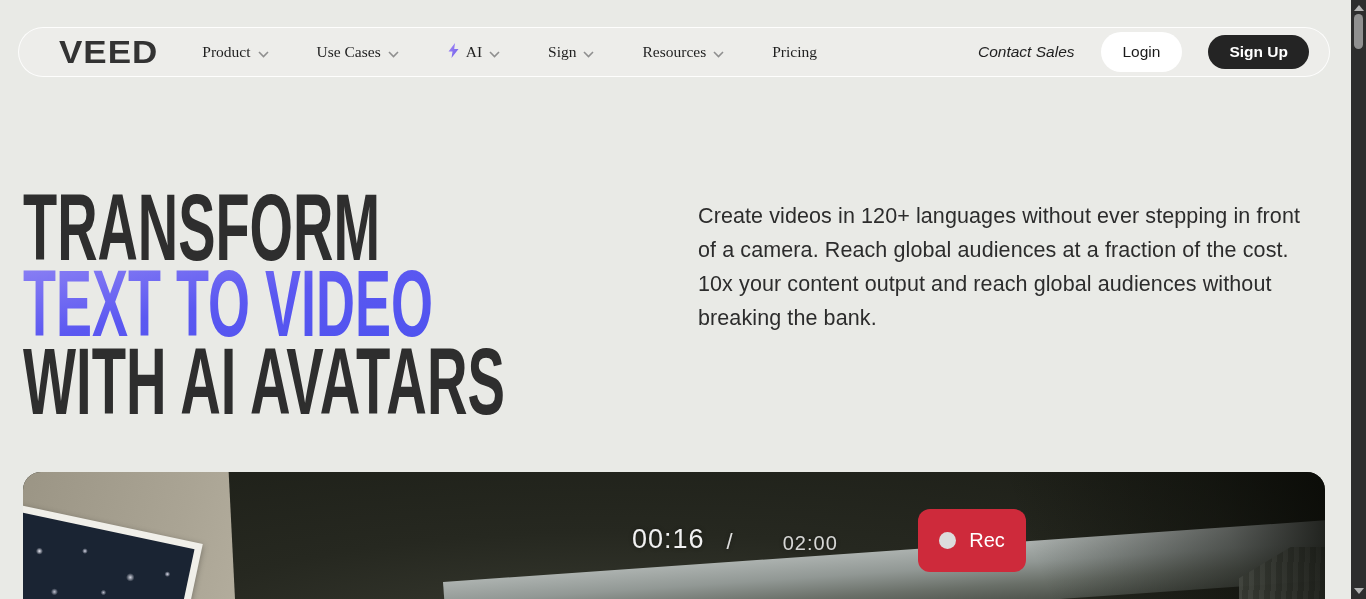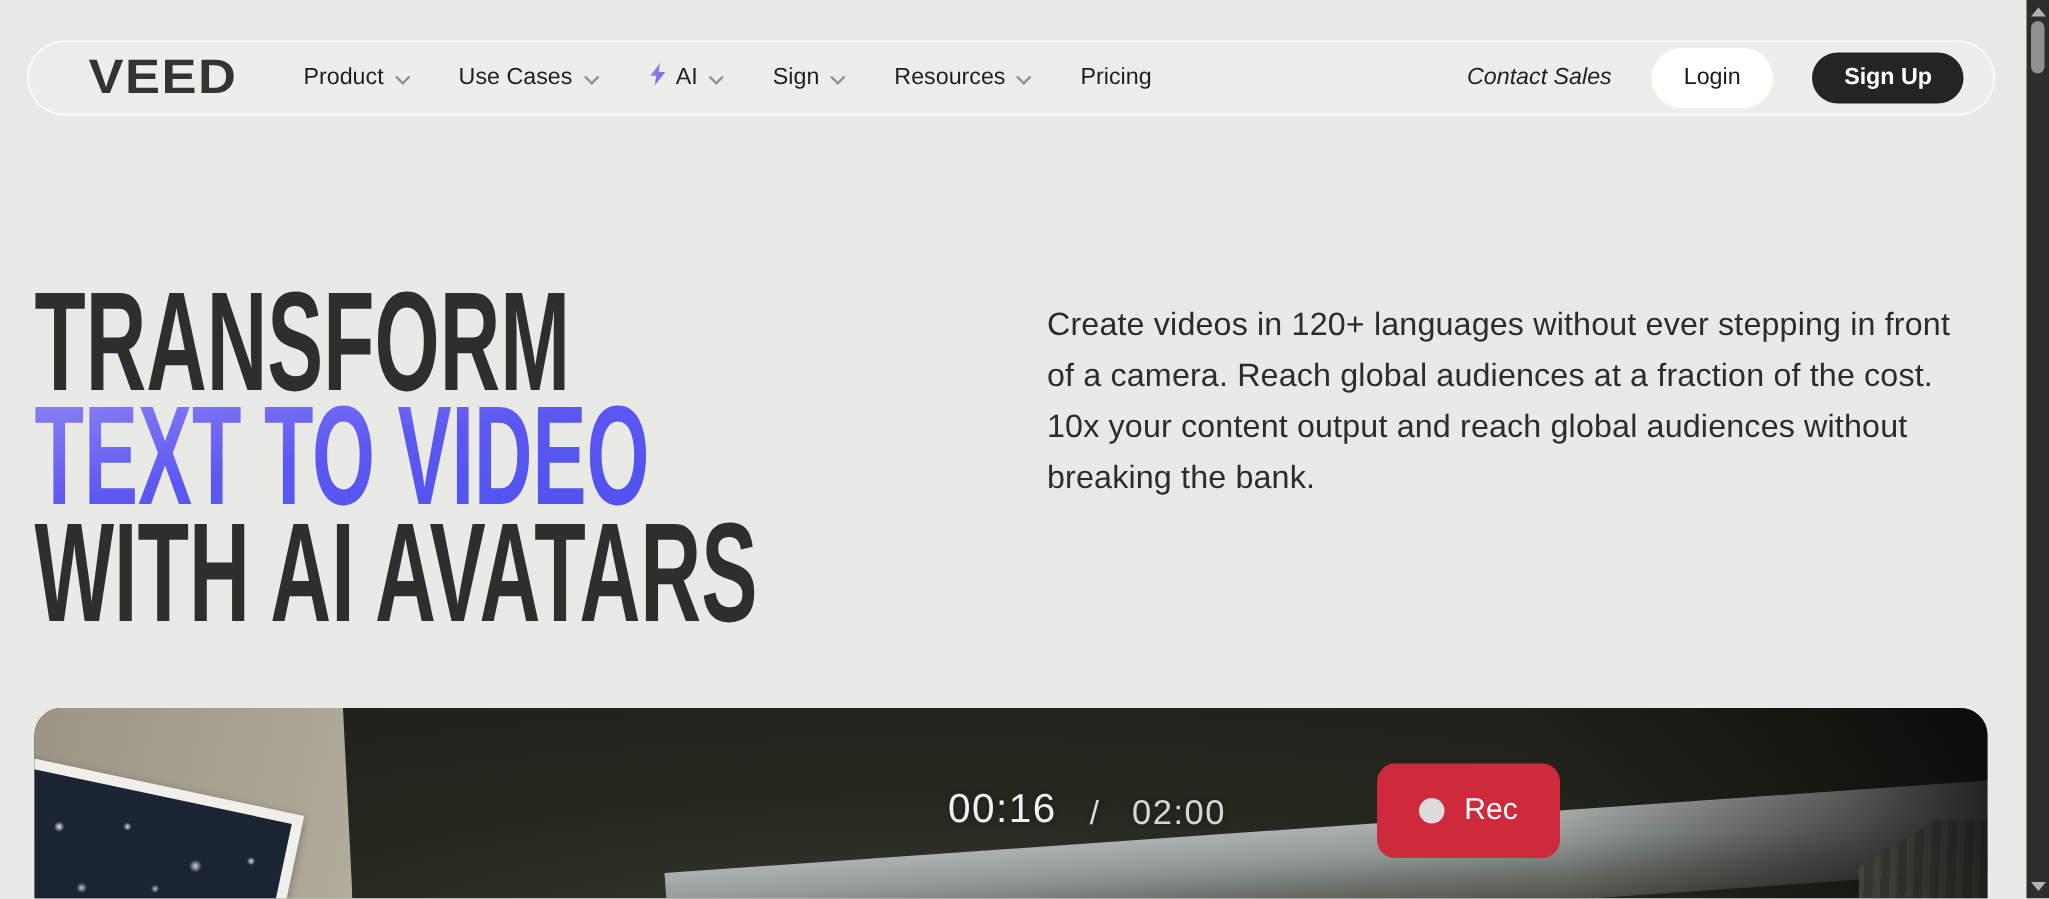--- a/index.html
+++ b/index.html
@@ -17,21 +17,21 @@
     background:#ededea;
     border:1px solid rgba(255,255,255,0.9);
     border-radius:36px;
     display:flex; align-items:center;
     padding:0 20px 0 40px;
   }
   .logo {
     font-weight:bold; font-size:35px; letter-spacing:1px; color:#333;
     transform:scaleY(0.92); margin-right:44px; user-select:none;
   }
-  .nav-items { display:flex; align-items:center; gap:32px; }
+  .nav-items { display:flex; align-items:center; gap:48px;font-family:Liberation Serif, serif; }
   .nav-item { display:flex; align-items:center; gap:7px; font-size:15.5px; color:#1f1f1f; cursor:pointer; }
   .chev { display:inline-block; margin-top:2px; }
   .bolt { display:inline-block; margin-right:-1px; }
   .nav-right { margin-left:auto; display:flex; align-items:center; gap:26px; }
   .contact { font-size:15.5px; color:#1f1f1f; cursor:pointer;font-style:italic; }
   .btn-login {
     background:#ffffff; border-radius:22px; padding:11px 22px;
     font-size:15.5px; color:#1a1a1a; cursor:pointer;
   }
   .btn-signup {
@@ -100,23 +100,23 @@
     background:linear-gradient(248deg, rgba(10,11,7,0.92) 0%, rgba(10,11,7,0.5) 9%, rgba(10,11,7,0) 24%);
     pointer-events:none;
   }
   .vc-timer {
     position:absolute; left:609px; top:52px;
     display:flex; align-items:flex-end; gap:22px;
     color:#f1f1f1; text-shadow:0 0 4px rgba(0,0,0,0.4);
   }
   .vc-timer .elapsed { font-size:27px; letter-spacing:1px; }
   .vc-timer .sep { font-size:22px; color:rgba(255,255,255,0.85); }
-  .vc-timer .duration { font-size:23px; letter-spacing:1px; color:rgba(255,255,255,0.82); }
+  .vc-timer .duration { font-size:20px; letter-spacing:1px; color:rgba(255,255,255,0.82);margin-left:28px; }
   .vc-rec {
-    position:absolute; left:895px; top:37px; width:122px; height:63px;
+    position:absolute; left:895px; top:37px; width:108px; height:63px;
     background:#ce2a3b; border-radius:12px;
     display:flex; align-items:center; justify-content:center; gap:13px;
   }
   .vc-rec-dot { width:17px; height:17px; border-radius:50%; background:#dcdcdc; }
   .vc-rec-label { color:#ffffff; font-size:20px; }
 
   
   .scrollbar {
     position:absolute; right:0; top:0; width:15px; height:599px;
     background:#2d2d2d;

